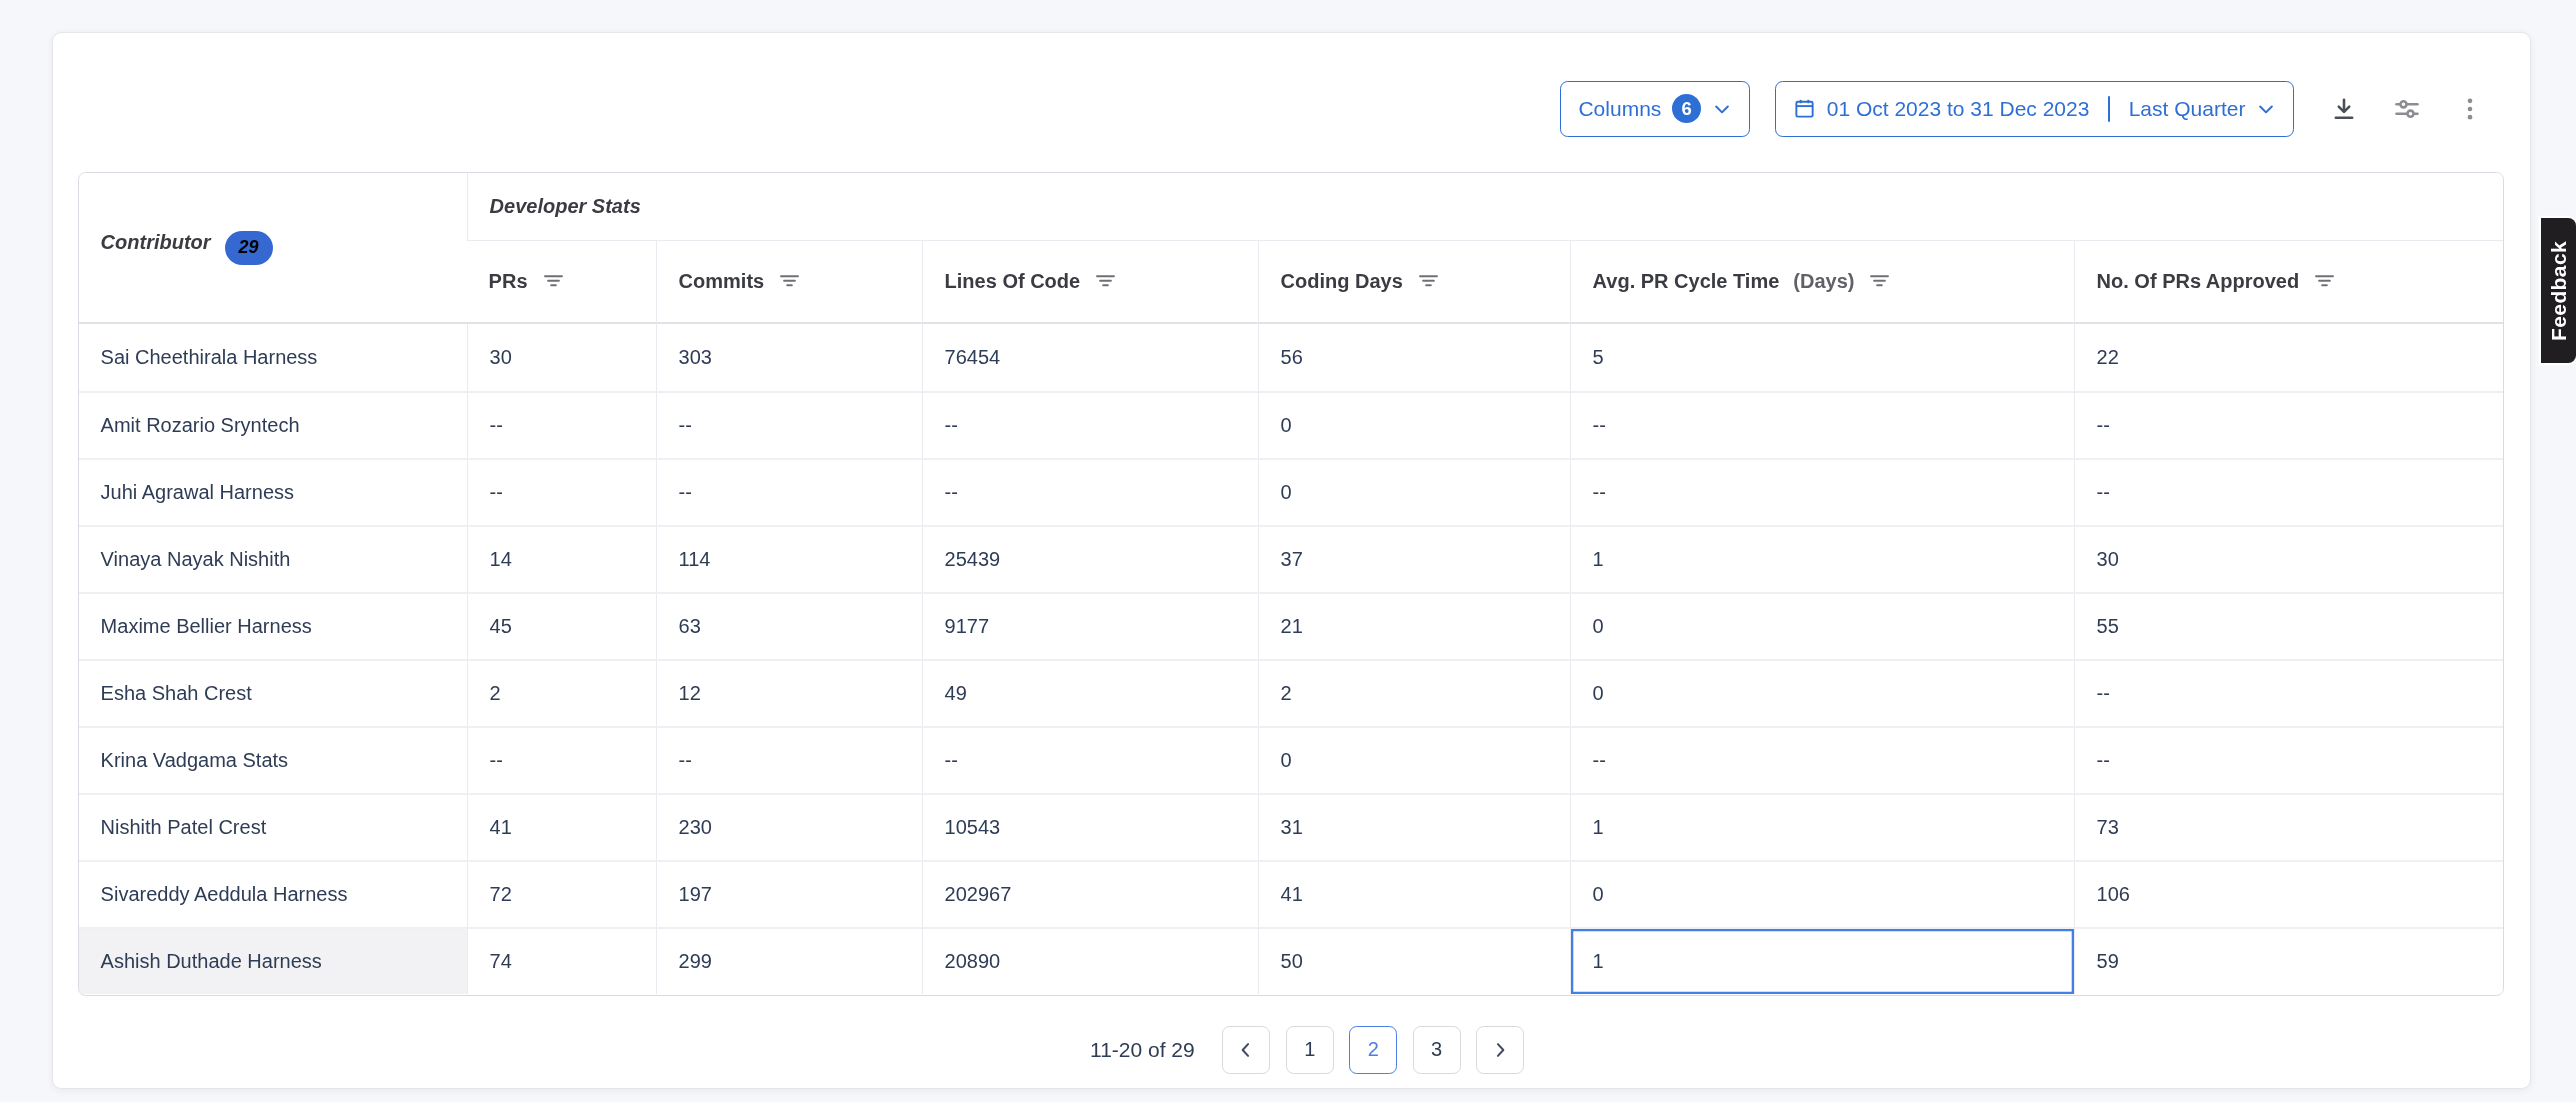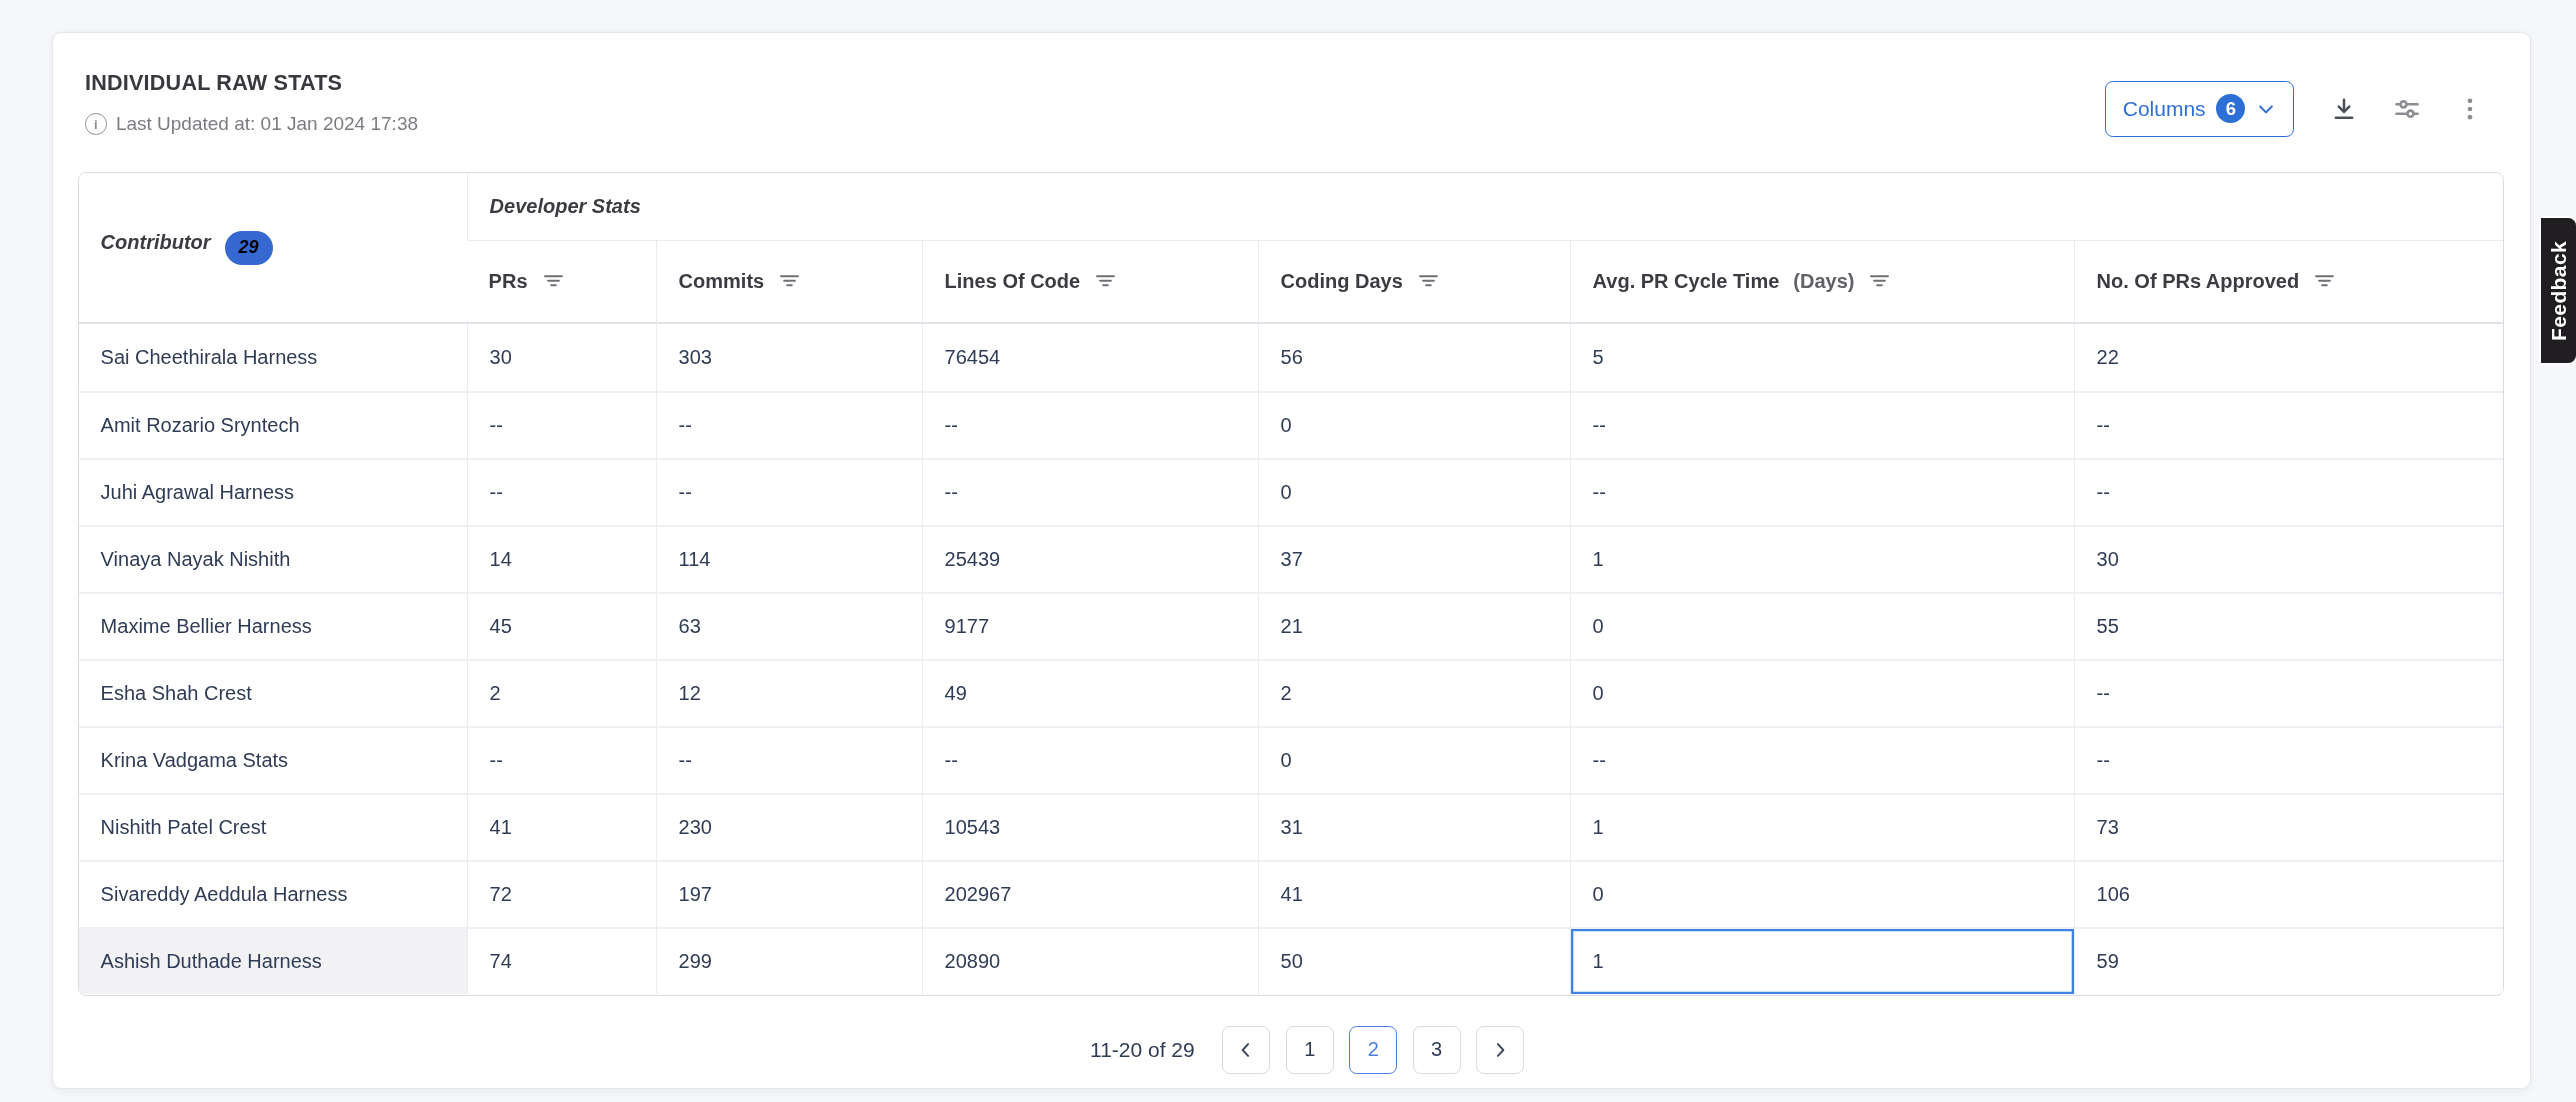--- a/index.html
+++ b/index.html
@@ -103,39 +103,50 @@
     cursor: pointer;
   }
   svg { display: block; }
 </style>
 </head>
 <body>
 
 <div class="card">
 
   <div class="card-header">
-    <div class="title-block">
-      <div class="page-title">INDIVIDUAL RAW STATS</div>
-      <div class="updated-row">
-        <span class="info-icon">i</span>
-        <span>Last Updated at: 01 Jan 2024 17:38</span>
-      </div>
-    </div>
 
     <div class="controls">
       <button class="btn-outline-blue">
         <span>Columns</span>
         <span class="count-badge">6</span>
         <span>
           <svg width="20" height="20" viewBox="0 0 24 24" fill="none" stroke="#2e6fd6" stroke-width="2.4" stroke-linecap="round" stroke-linejoin="round">
               <polyline points="5,9 12,16 19,9"></polyline>
             </svg>
         </span>
       </button>
 
+      <button class="btn-outline-blue">
+        <span>
+          <svg width="23" height="23" viewBox="0 0 24 24" fill="none" stroke="#2e6fd6" stroke-width="2">
+              <rect x="3.5" y="5" width="17" height="15.5" rx="1.5"></rect>
+              <line x1="3.5" y1="9.5" x2="20.5" y2="9.5"></line>
+              <line x1="8" y1="3" x2="8" y2="6.5"></line>
+              <line x1="16" y1="3" x2="16" y2="6.5"></line>
+            </svg>
+        </span>
+        <span>01 Oct 2023 to 31 Dec 2023</span>
+        <span class="v-divider"></span>
+        <span>Last Quarter</span>
+        <span>
+          <svg width="20" height="20" viewBox="0 0 24 24" fill="none" stroke="#2e6fd6" stroke-width="2.4" stroke-linecap="round" stroke-linejoin="round">
+              <polyline points="5,9 12,16 19,9"></polyline>
+            </svg>
+        </span>
+      </button>
 
       <div class="icon-btns">
         <button class="icon-btn">
           <svg width="28" height="28" viewBox="0 0 24 24" fill="none" stroke="#4a4e55" stroke-width="2.2" stroke-linecap="round" stroke-linejoin="round">
               <line x1="12" y1="4" x2="12" y2="14"></line>
               <polyline points="7.5,10 12,14.5 16.5,10"></polyline>
               <line x1="5" y1="19.5" x2="19" y2="19.5"></line>
             </svg>
         </button>
         <button class="icon-btn">

